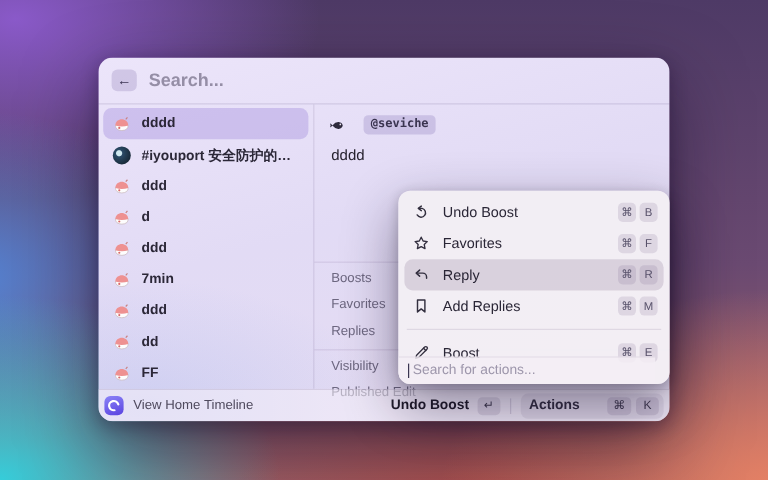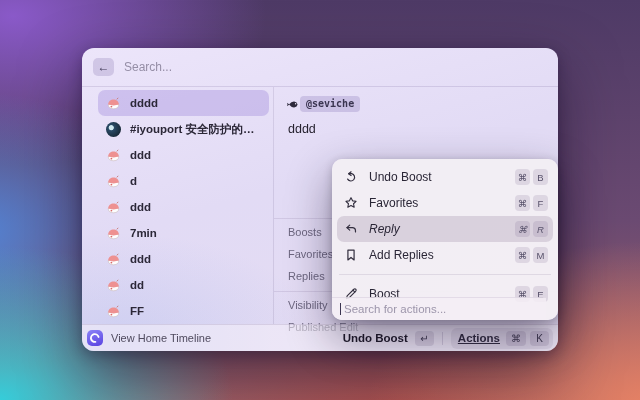--- a/index.html
+++ b/index.html
@@ -18,60 +18,60 @@
     position:absolute;left:82px;top:48px;width:476px;height:303px;border-radius:12px;
     background:
       radial-gradient(60% 50% at 8% 96%, rgba(110,150,230,.18), transparent 70%),
       linear-gradient(165deg,#ece5fa 0%,#e2dbf5 45%,#e5dcf2 100%);
     box-shadow:0 25px 60px rgba(15,8,35,.5),0 4px 14px rgba(15,8,35,.3);
   }
   .search-bar{height:38px;display:flex;align-items:center;padding:0 11px;gap:10px;
     border-bottom:1px solid rgba(80,60,120,.14);}
   .back-btn{width:21px;height:18px;border-radius:5px;background:rgba(100,80,150,.20);
     display:flex;align-items:center;justify-content:center;font-size:12px;color:#3c3553;cursor:default;}
-  .search-input{flex:1;border:none;background:transparent;font-size:12px;color:#2c2838;outline:none;padding:0;}
+  .search-input{flex:1;border:none;background:transparent;font-size:15px;color:#2c2838;outline:none;padding:0;font-weight:bold;}
   .search-input::placeholder{color:#958ea6;}
-  .content{position:absolute;top:39px;bottom:27px;left:0;right:0;display:flex;margin-left:12px;}
+  .content{position:absolute;top:39px;bottom:27px;left:0;right:0;display:flex;}
   .sidebar{width:180px;border-right:1px solid rgba(80,60,110,.13);padding:3px 4px;box-sizing:border-box;}
   .side-row{height:26px;display:flex;align-items:center;gap:9px;padding:0 8px;border-radius:7px;}
   .side-row.selected{background:rgba(145,120,215,.32);}
   .side-label{font-size:11.5px;font-weight:600;color:#2b2737;white-space:nowrap;overflow:hidden;
     text-overflow:ellipsis;max-width:132px;}
   .avatar{width:15px;height:15px;border-radius:50%;flex:none;
     background:radial-gradient(circle at 35% 38%, #cfe8ef 16%, #2a4a66 22%, #14222e 85%);}
   .icon-box{flex:none;display:flex;}
   .detail{flex:1;position:relative;}
-  .detail-header{display:flex;align-items:center;gap:1px;padding:9px 12px 0;}
+  .detail-header{display:flex;align-items:center;gap:16px;padding:9px 12px 0;}
   .handle-badge{background:rgba(125,105,175,.25);border-radius:4px;padding:2px 6px 3px;
     font-family:"DejaVu Sans Mono",monospace;font-size:10px;font-weight:700;color:#3a3450;}
   .post-text{padding:10px 14px;font-size:12.5px;color:#26222f;}
   .meta{position:absolute;left:0;right:0;top:131px;}
   .meta-divider{height:1px;background:rgba(80,60,110,.12);}
   .meta-row{padding:2.5px 14px;font-size:11px;color:#6d6780;line-height:14px;margin-top:3px;}
   .bottom-bar{position:absolute;bottom:0;left:0;right:0;height:26px;border-top:1px solid rgba(80,60,110,.14);
     background:rgba(246,241,250,.55);display:flex;align-items:center;padding:0 5px;gap:8px;
     border-radius:0 0 12px 12px;}
   .app-icon{width:16px;height:16px;border-radius:5px;background:linear-gradient(160deg,#8b83f7,#5a43e0);
     display:flex;align-items:center;justify-content:center;flex:none;}
   .bar-label{font-size:11px;color:#4f4a5e;}
   .bar-spacer{flex:1;}
   .primary-action{display:flex;align-items:center;gap:7px;}
   .primary-label{font-size:11.5px;font-weight:700;color:#1f1b2a;}
   .keycap{background:rgba(105,90,130,.17);border-radius:4px;font-size:10px;color:#3f3a50;
     padding:2px 5px;min-width:9px;text-align:center;line-height:11px;}
   .bar-sep{width:1px;height:13px;background:rgba(80,60,110,.18);}
   .actions-group{display:flex;align-items:center;gap:4px;background:rgba(95,80,120,.10);
     border-radius:6px;padding:3px 4px 3px 7px;}
-  .actions-label{font-size:11.5px;font-weight:600;color:#332e42;margin-right:2px;text-decoration:underline;}
+  .actions-label{font-size:11.5px;font-weight:600;color:#332e42;margin-right:19px;}
   .menu{position:absolute;left:332px;top:159px;width:226px;height:161px;border-radius:10px;
     background:rgba(243,238,244,.97);overflow:hidden;
     box-shadow:0 18px 45px rgba(18,8,38,.45),0 2px 10px rgba(0,0,0,.2);}
   .menu-list{padding:5px;}
   .menu-row{height:26px;display:flex;align-items:center;padding:0 5px 0 7px;border-radius:7px;}
-  .menu-row.selected{background:rgba(85,65,105,.16);font-style:italic;}
+  .menu-row.selected{background:rgba(85,65,105,.16);}
   .menu-icon{width:16px;display:flex;flex:none;}
   .menu-label{margin-left:9px;font-size:12px;font-weight:500;color:#2a2636;flex:1;}
   .caps{display:flex;gap:3px;}
   .cap{width:15px;height:16px;border-radius:4px;background:rgba(110,95,135,.16);color:#57516a;
     font-size:9.5px;display:flex;align-items:center;justify-content:center;}
   .menu-divider{height:1px;background:rgba(80,60,110,.12);margin:6px 2px;}
   .menu-footer{position:absolute;bottom:0;left:0;right:12px;height:22px;background:rgba(243,238,244,.86);
     border-top:1px solid rgba(80,60,110,.10);display:flex;align-items:center;padding:0 8px;gap:1px;}
   .caret{width:1px;height:12px;background:#3a3450;flex:none;}
   .menu-search{border:none;background:transparent;outline:none;font-size:11.5px;color:#2c2838;flex:1;padding:0 0 0 2px;}

